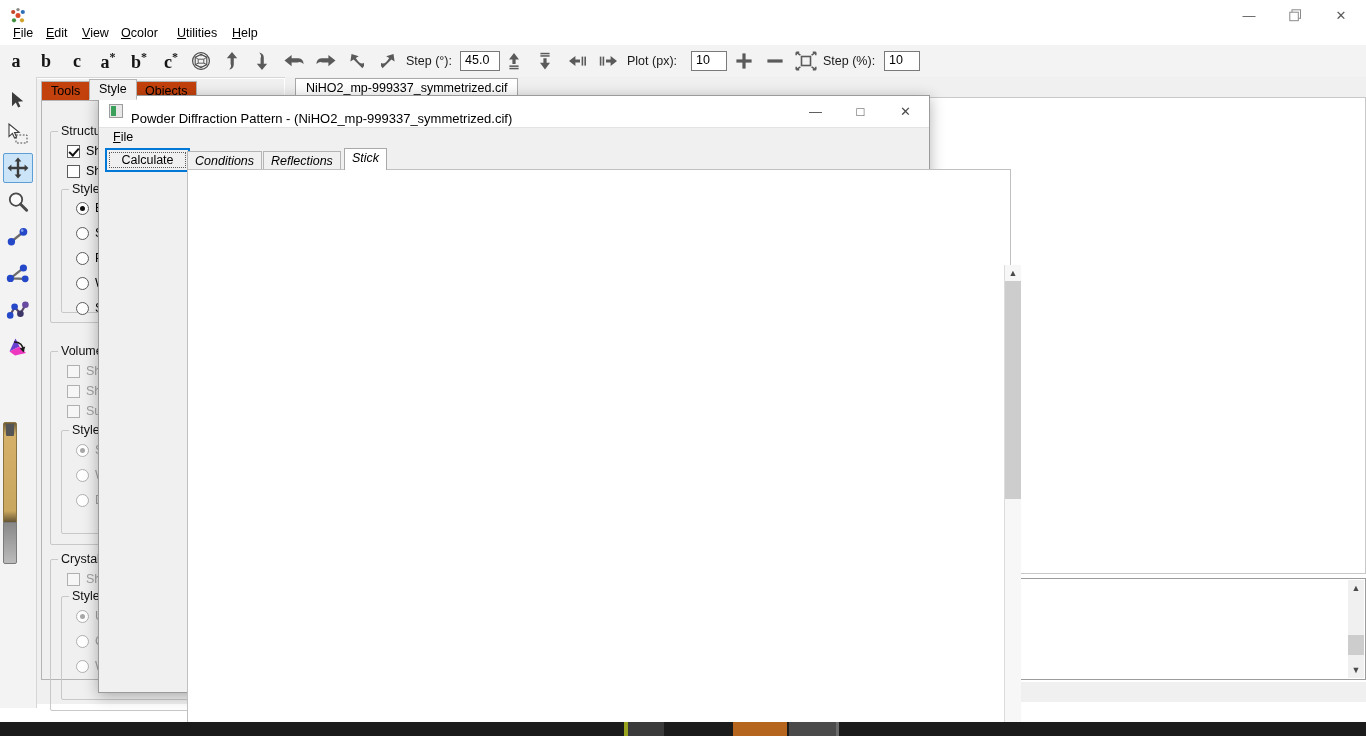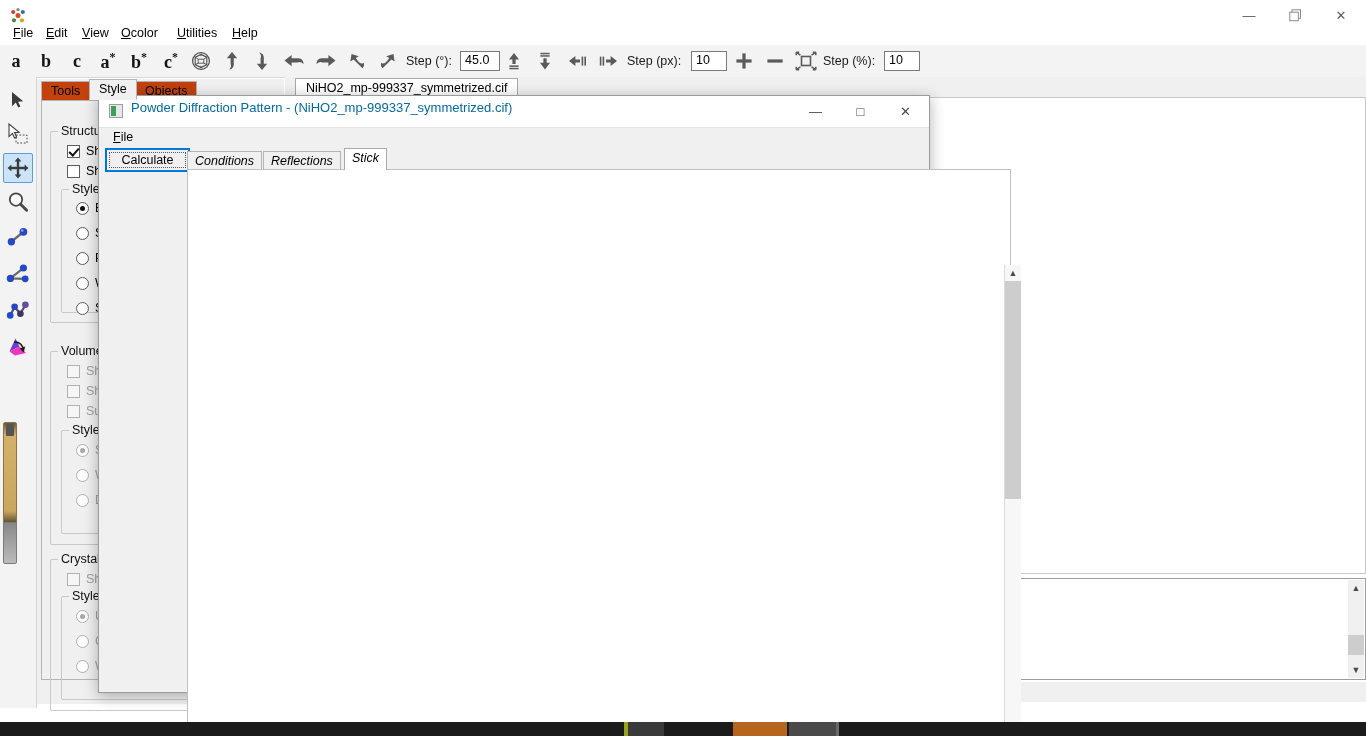--- a/index.html
+++ b/index.html
@@ -90,21 +90,21 @@
   .bottab.active{top:0;height:20px;background:#f0f0f0;border-bottom-color:#f0f0f0;}
 
   
   .dlg{position:absolute;left:98px;top:95px;width:830px;height:596px;background:#f0f0f0;
        border:1px solid #9b9b9b;box-shadow:0 3px 14px rgba(0,0,0,.30);}
   .dlg-title{position:absolute;left:0;top:0;width:830px;height:31px;background:#fff;
              border-bottom:1px solid #e3e3e3;}
   .dlg-icon{position:absolute;left:10px;top:8px;width:14px;height:14px;
             background:#e8e8e8;border:1px solid #9d9d9d;box-sizing:border-box;}
   .dlg-icon::after{content:"";position:absolute;left:1px;top:1px;width:5px;height:10px;background:#3aa05a;}
-  .dlg-ttext{position:absolute;left:32px;top:4px;font-size:13px;color:#0369a1;white-space:nowrap;}
+  .dlg-ttext{position:absolute;left:32px;top:15px;font-size:13px;color:#000000;white-space:nowrap;}
   .dwbtn{position:absolute;top:0;width:45px;height:30px;display:flex;align-items:center;
          justify-content:center;color:#4a4a4a;font-size:13px;}
   .dlg-menu{position:absolute;left:8px;top:33px;height:19px;padding:1px 6px 0 6px;font-size:12.5px;}
   .calcbtn{position:absolute;left:6px;top:52px;width:85px;height:24px;background:#f0f0f0;
            border:2px solid #0078d7;box-sizing:border-box;display:flex;align-items:center;
            justify-content:center;font-size:12.5px;}
   .calcbtn::after{content:"";position:absolute;left:2px;top:2px;right:2px;bottom:2px;
            border:1px dotted #5a5a5a;}
   .dlg-tabstrip{position:absolute;left:88px;top:52px;width:742px;height:22px;}
   .dtab{position:absolute;top:3px;height:19px;padding:2px 7px 0 7px;box-sizing:border-box;
@@ -243,21 +243,21 @@
       </svg>
     </div>
     <div class="tbtn" style="left:596px;width:24px">
       <svg width="22" height="16" viewBox="0 0 22 16">
         <rect x="2.8" y="3.6" width="1.6" height="9" fill="#5a5a5a"></rect>
         <rect x="5.6" y="3.6" width="1.6" height="9" fill="#5a5a5a"></rect>
         <path d="M20 8 L13.6 3 L13.6 6.4 L9 6.4 L9 9.6 L13.6 9.6 L13.6 13 Z" fill="#5a5a5a"></path>
       </svg>
     </div>
 
-    <div class="step-lbl" style="left:627px">Step (px):</div>
+    <div class="step-lbl" style="left:627px">Plot (px):</div>
     <div class="step-box" style="left:691px;width:36px">10</div>
 
     <div class="tbtn" style="left:732px;width:24px">
       <svg width="18" height="18" viewBox="0 0 18 18">
         <rect x="7.4" y="1.4" width="3.2" height="15.2" fill="#5a5a5a"></rect>
         <rect x="1.4" y="7.4" width="15.2" height="3.2" fill="#5a5a5a"></rect>
       </svg>
     </div>
     <div class="tbtn" style="left:763px;width:24px">
       <svg width="18" height="18" viewBox="0 0 18 18">

